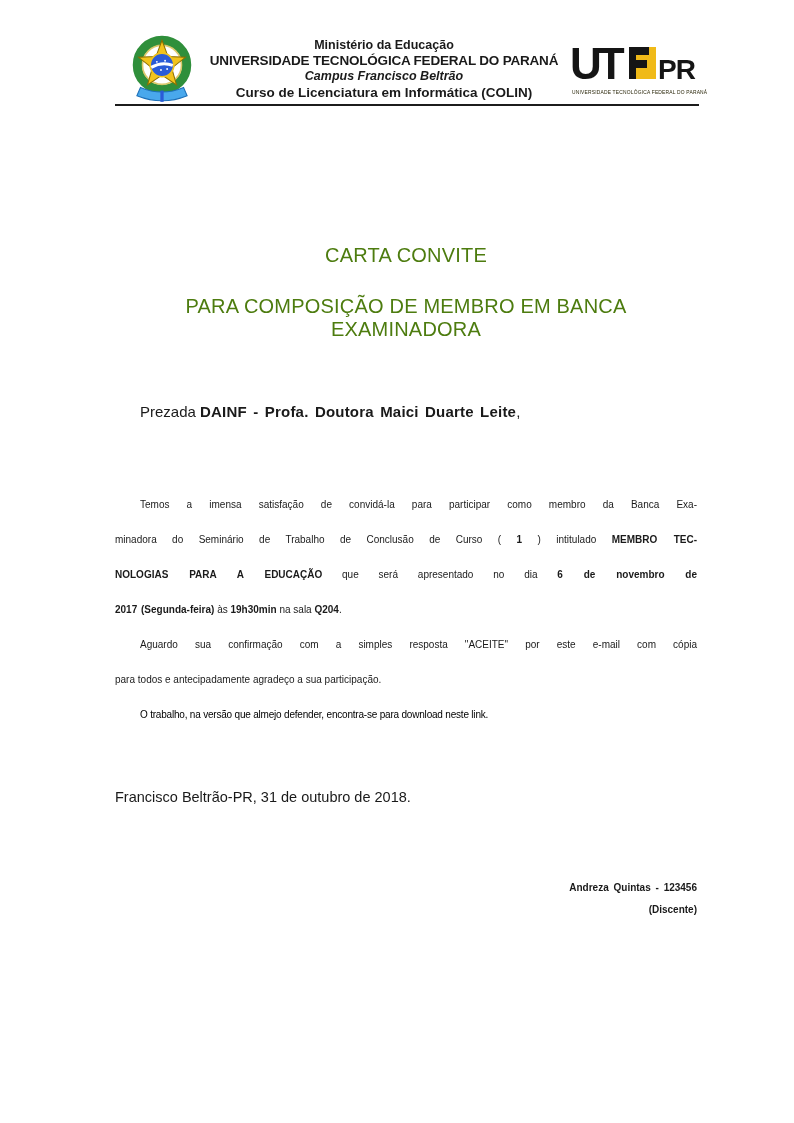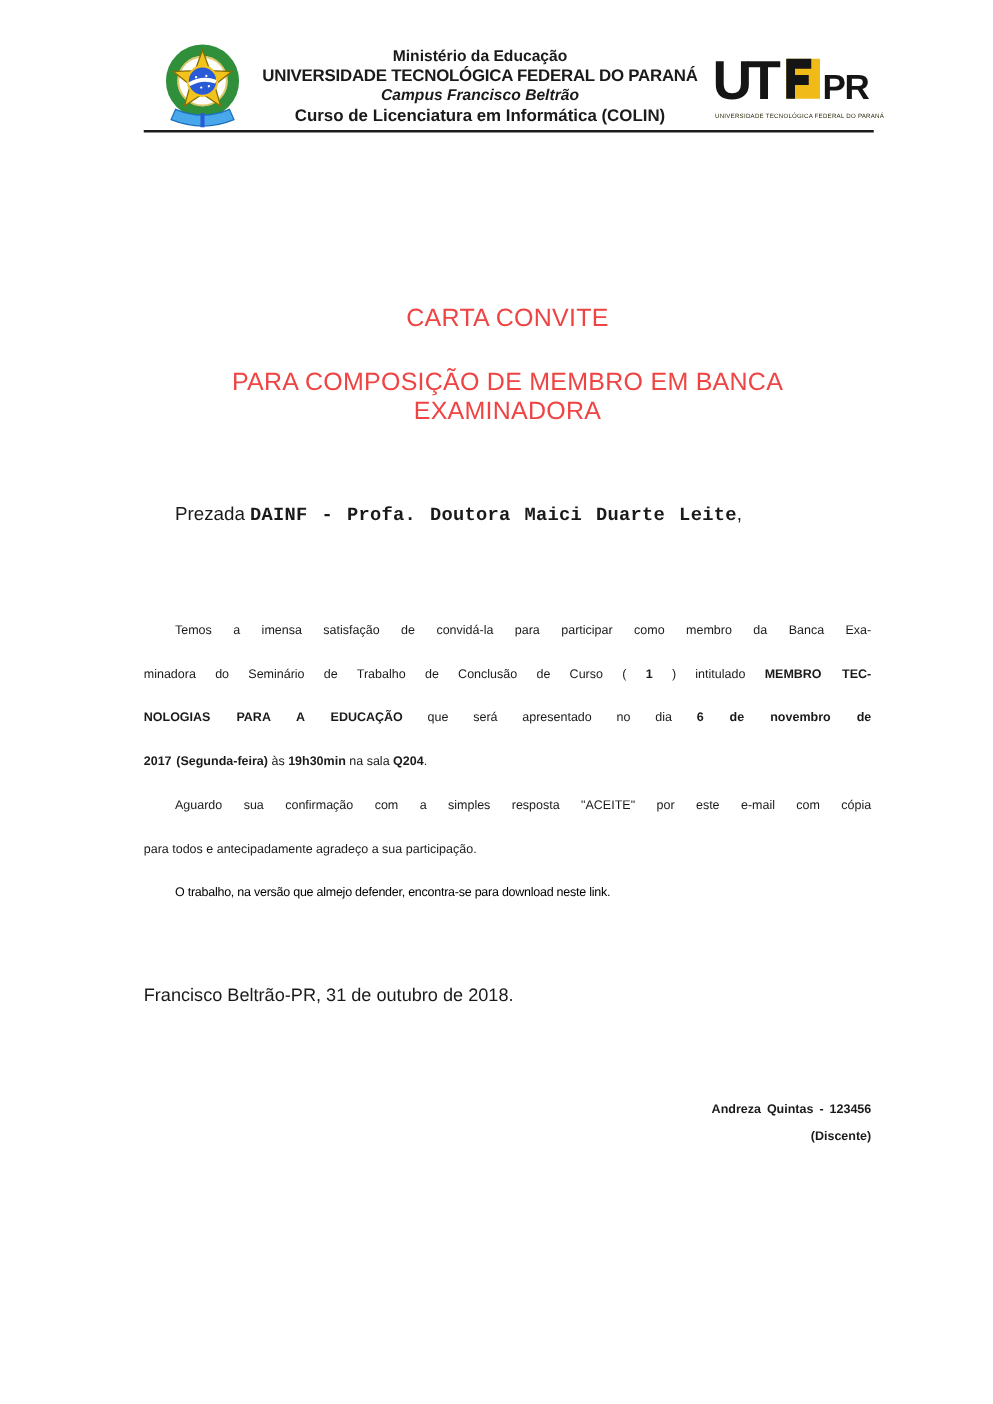--- a/index.html
+++ b/index.html
@@ -15,27 +15,27 @@
   .org-l2 { font-size:13.5px; line-height:16px; letter-spacing:-0.2px; }
   .org-l3 { font-size:12.5px; line-height:15px; font-style:italic; }
   .org-l4 { font-size:13.5px; line-height:17px; }
   .utfpr { position:absolute; left:572px; top:43px; width:126px; }
   .utfpr-caption { font-size:5px; line-height:7px; letter-spacing:0.2px; text-align:center;
                    width:126px; color:#231f00; white-space:nowrap; transform:scaleX(0.98); transform-origin:left; }
   .rule { position:absolute; left:115px; top:104px; width:584px; height:2px; background:#1c1c1c; }
 
   
   .title-line { position:absolute; left:115px; width:582px; text-align:center;
-                font-size:20px; letter-spacing:0.2px; color:#ef4444; }
+                font-size:20px; letter-spacing:0.2px; color:#4d7c0f; }
   .title-1 { top:244px; }
   .title-2 { top:295px; }
 
   
   .salutation { position:absolute; left:140px; top:403px; font-size:15px; white-space:nowrap; }
-  .salutation b { letter-spacing:0.2px; word-spacing:2px;font-family:Liberation Mono, monospace; }
+  .salutation b { letter-spacing:0.2px; word-spacing:2px; }
 
   .body-block { position:absolute; left:115px; top:487px; width:582px; font-size:10px; }
   .bline { line-height:35px; }
   .j { text-align:justify; text-align-last:justify; }
   .ind { text-indent:25px; }
   .nw { white-space:nowrap; }
   .bline b { word-spacing:1px; }
 
   .link-line { color:#000000; letter-spacing:-0.2px; cursor:pointer; }
 

